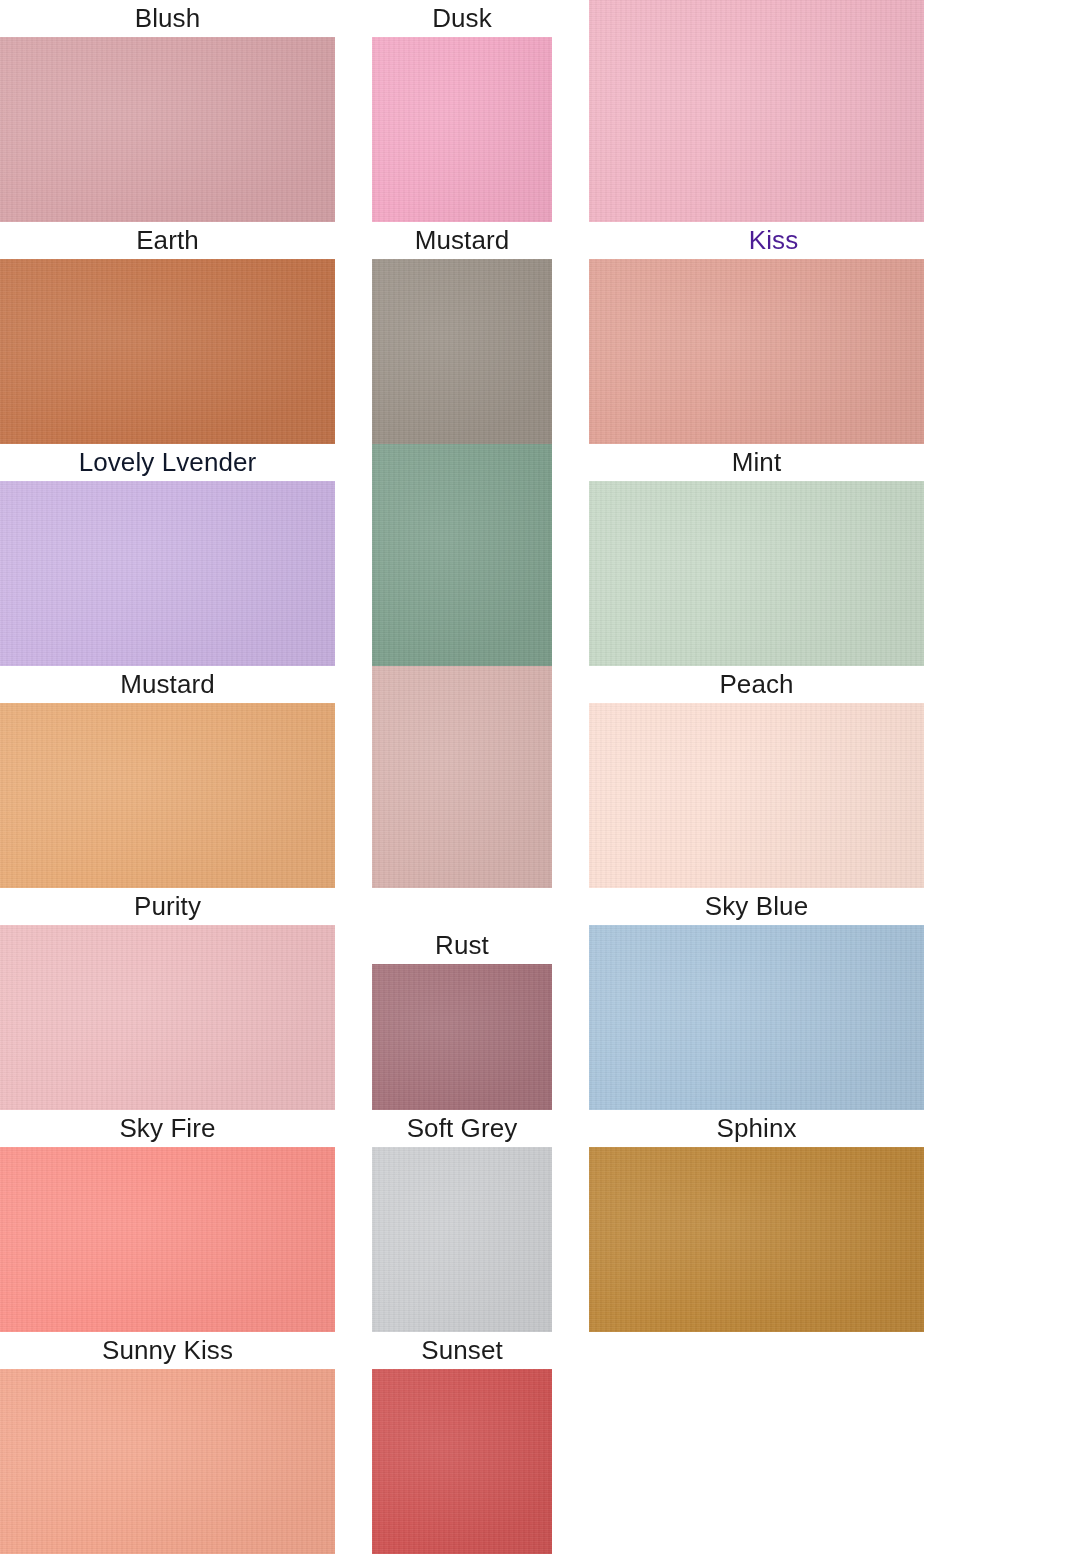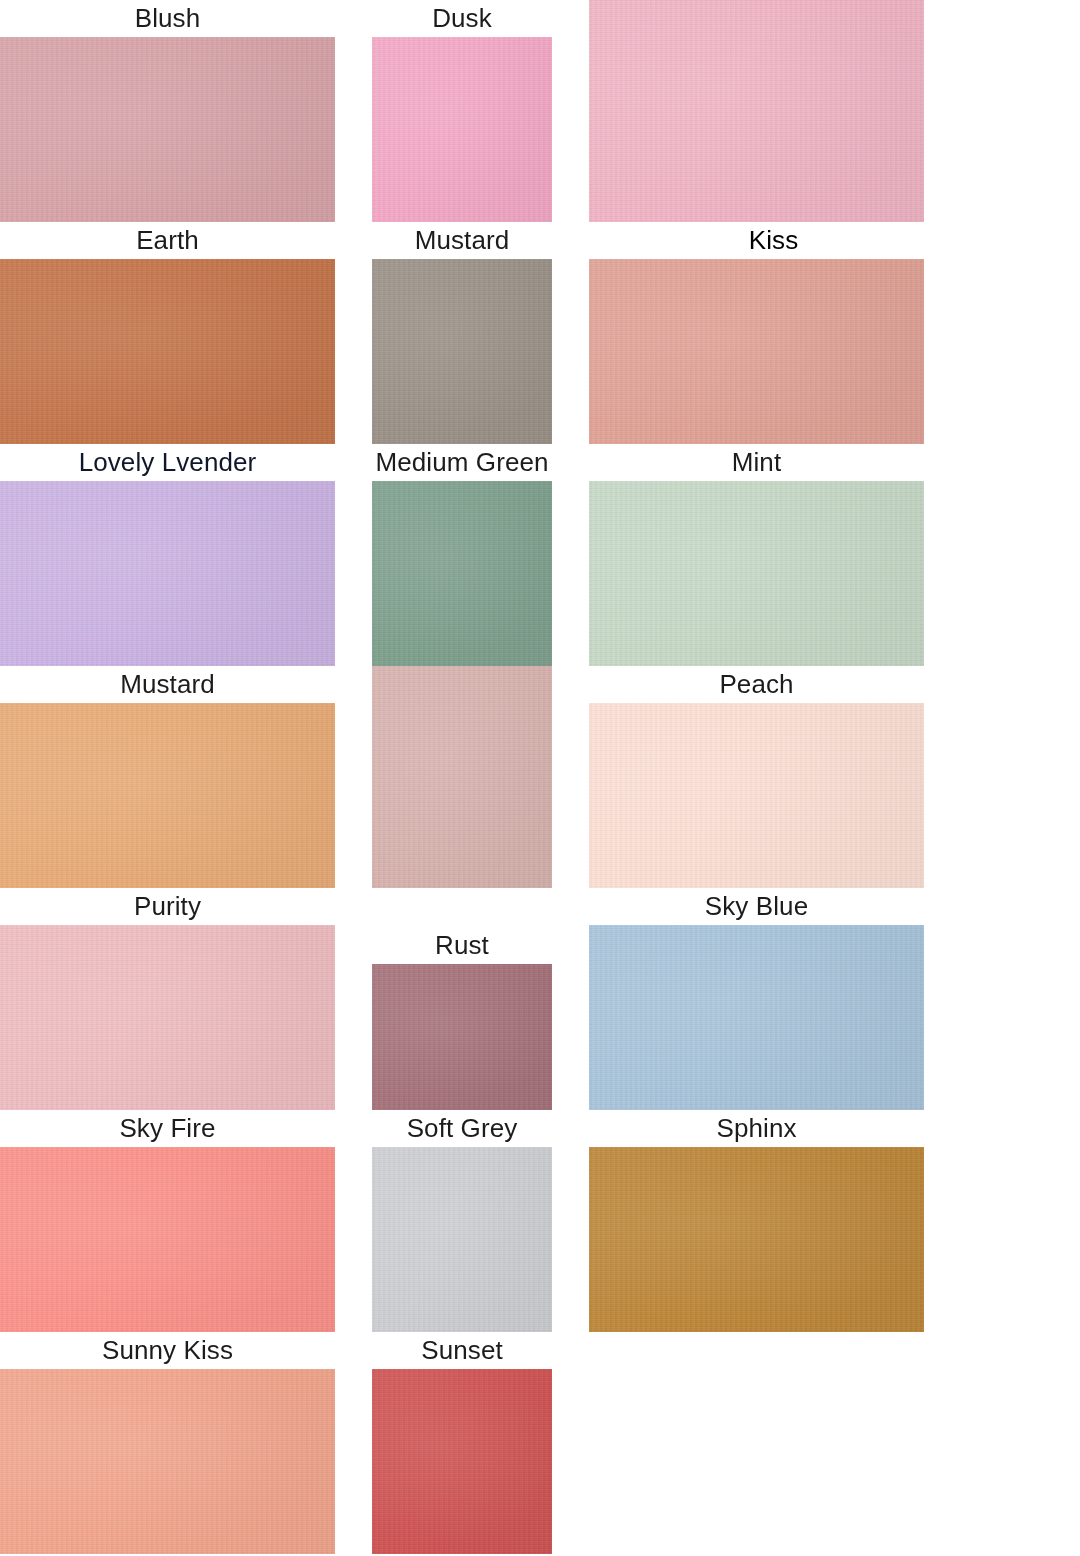--- a/index.html
+++ b/index.html
@@ -120,29 +120,28 @@
     </div>
     <div class="swatch-cell col-2">
       <div class="swatch-label" style="color: rgb(28, 28, 28);">Earth</div>
       <div class="swatch-chip" style="background-color: rgb(197, 117, 75);"></div>
     </div>
     <div class="swatch-cell col-3">
       <div class="swatch-label" style="color: rgb(28, 28, 28);">Mustard</div>
       <div class="swatch-chip" style="background-color: rgb(155, 146, 136);"></div>
     </div>
     <div class="swatch-cell col-1">
-      <div class="swatch-label" style="color: #000000; padding-left: 34px;">Kiss</div>
+      <div class="swatch-label" style="color: #4c1d95; padding-left: 34px;">Kiss</div>
       <div class="swatch-chip" style="background-color: rgb(225, 162, 150);"></div>
     </div>
     <div class="swatch-cell col-2">
       <div class="swatch-label" style="color: #0f172a;">Lovely Lvender</div>
       <div class="swatch-chip" style="background-color: rgb(204, 180, 228);"></div>
     </div>
     <div class="swatch-cell col-3">
-      <div class="swatch-label" style="color: rgb(28, 28, 28);">Medium Green</div>
       <div class="swatch-chip" style="background-color: rgb(127, 161, 142);"></div>
     </div>
     <div class="swatch-cell col-1">
       <div class="swatch-label" style="color: rgb(28, 28, 28);">Mint</div>
       <div class="swatch-chip" style="background-color: rgb(199, 217, 199);"></div>
     </div>
     <div class="swatch-cell col-2">
       <div class="swatch-label" style="color: rgb(28, 28, 28);">Mustard</div>
       <div class="swatch-chip" style="background-color: rgb(233, 172, 119);"></div>
     </div>

